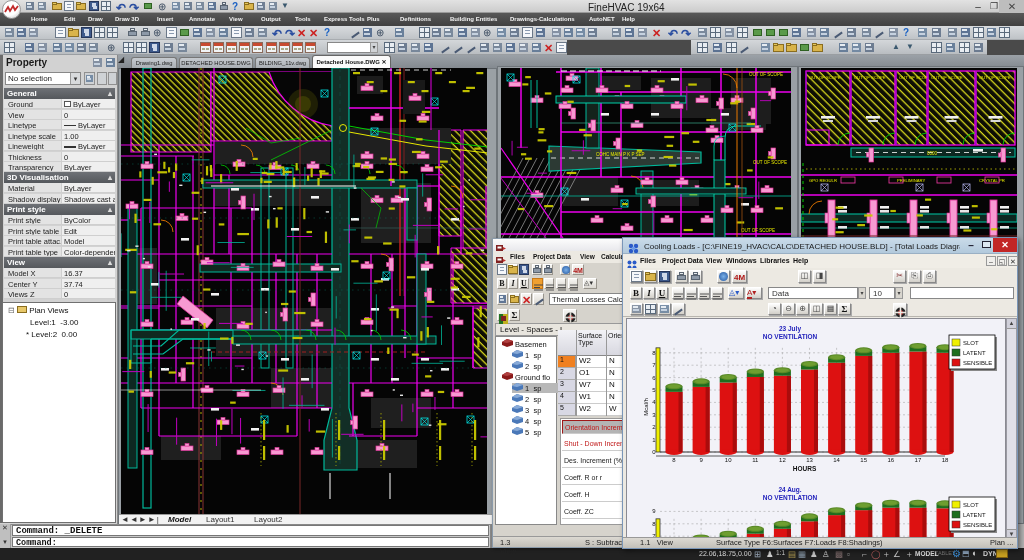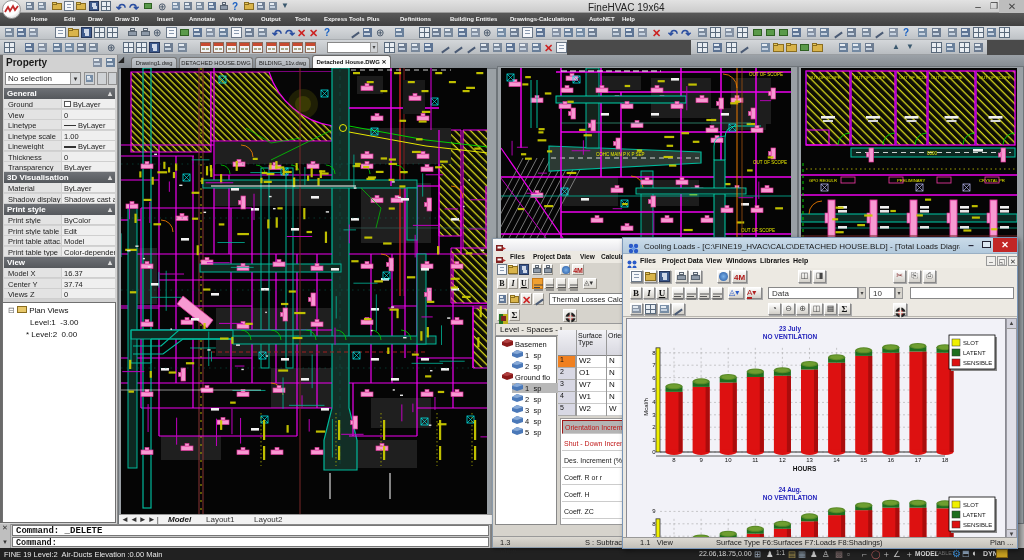--- a/index.html
+++ b/index.html
@@ -2235,21 +2235,20 @@
 <div style="position:absolute;left:716px;top:538px;width:240px;height:9px;font-size:7.5px;color:#222;z-index:20;">Surface Type F6:Surfaces F7:Loads F8:Shadings)</div>
 <div style="position:absolute;left:990px;top:538px;width:26px;height:9px;font-size:7.5px;color:#222;z-index:20;">Plan ...</div>
 <div style="position:absolute;left:0px;top:524px;width:490px;height:24px;background:#c8c8c8;border-top:1px solid #888;"></div>
 <div style="position:absolute;left:0px;top:524px;width:11px;height:24px;background:#bfbfbf;border-right:1px solid #999;">
       <div style="font-size:7px;color:#333;text-align:center;">✕</div>
       <div style="font-size:7px;color:#333;text-align:center;margin-top:6px;">▾</div>
     </div>
 <div style="position:absolute;left:12px;top:537px;width:477px;height:10px;background:#fff;border:1px solid #777;font-size:8.5px;font-weight:bold;font-family:Liberation Mono,monospace;color:#111;padding:0 3px;">Command:</div>
 <div style="position:absolute;left:12px;top:525px;width:477px;height:11px;background:#fff;border:1px solid #777;font-size:9px;font-weight:bold;font-family:Liberation Mono,monospace;color:#111;padding:0 3px;">Command: _DELETE</div>
 <div style="position:absolute;left:0px;top:548px;width:1024px;height:12px;background:#212121;"></div>
-<div style="position:absolute;left:4px;top:550px;width:300px;height:10px;font-size:7.5px;color:#e8e8e8;">FINE 19 Level:2&nbsp; Air-Ducts Elevation :0.00 Main</div>
 <div style="position:absolute;left:699px;top:550px;width:56px;height:10px;font-size:7px;color:#e0e0e0;">22.06,18.75,0.00</div>
 <div style="position:absolute;left:754px;top:549px;width:11px;height:11px;color:#9aa8b8;font-size:8.5px;">⊞</div>
 <div style="position:absolute;left:766px;top:549px;width:11px;height:11px;color:#cfcfcf;font-size:8.5px;">♟</div>
 <div style="position:absolute;left:776px;top:549px;width:11px;height:11px;color:#d8d8d8;font-size:6.5px;">1:1</div>
 <div style="position:absolute;left:788px;top:549px;width:11px;height:11px;color:#b09a50;font-size:8.5px;">▤</div>
 <div style="position:absolute;left:798px;top:549px;width:11px;height:11px;color:#8898a8;font-size:8.5px;">▦</div>
 <div style="position:absolute;left:810px;top:549px;width:11px;height:11px;color:#c0c0c0;font-size:8.5px;">♟</div>
 <div style="position:absolute;left:822px;top:549px;width:11px;height:11px;color:#d0d0d0;font-size:8.5px;">♙</div>
 <div style="position:absolute;left:835px;top:549px;width:11px;height:11px;color:#7a6868;font-size:8.5px;">▩</div>
 <div style="position:absolute;left:847px;top:549px;width:11px;height:11px;color:#909090;font-size:8.5px;">▫</div>

